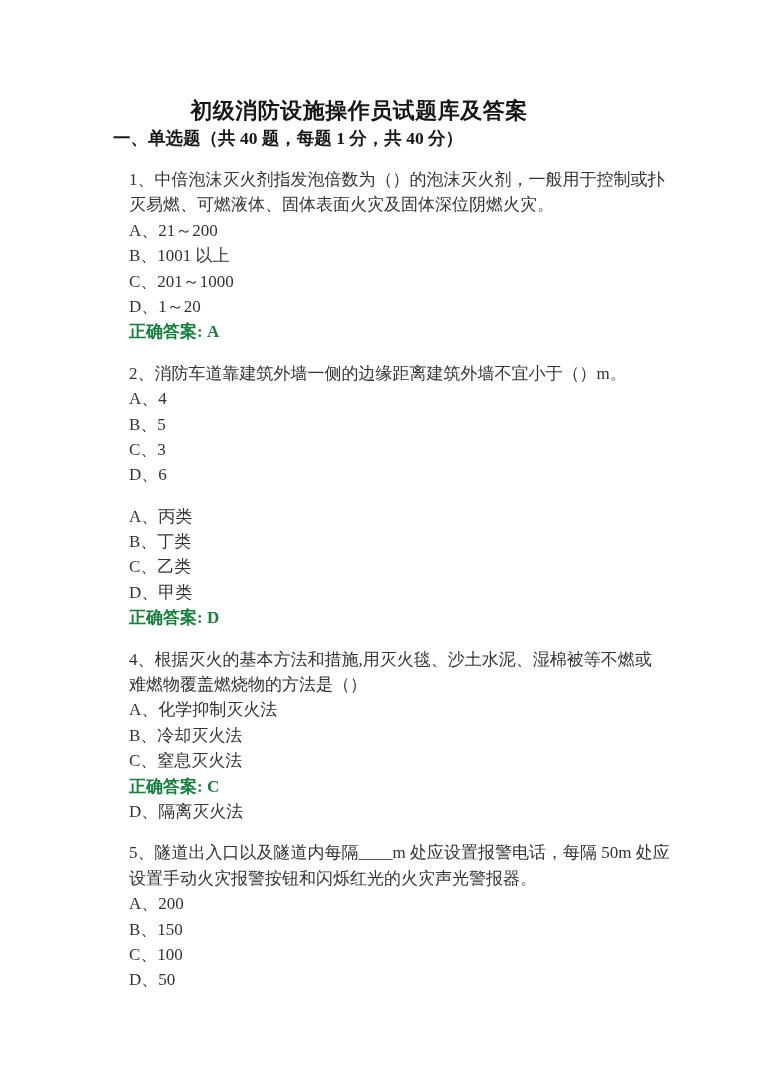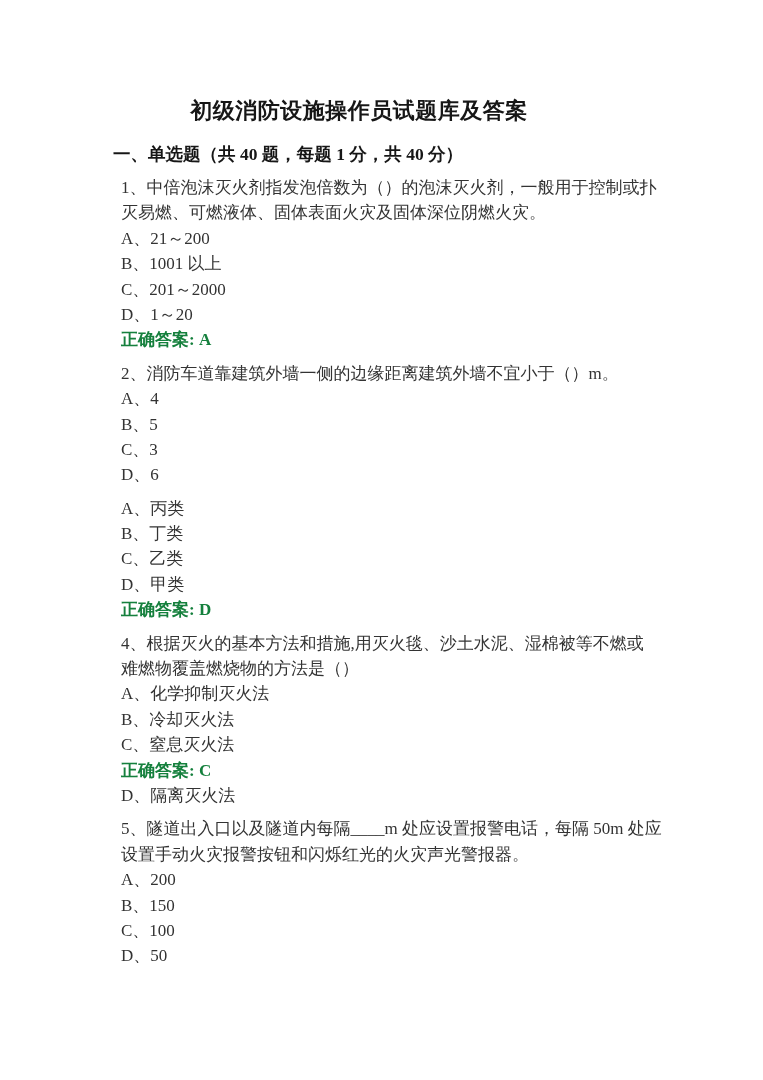--- a/index.html
+++ b/index.html
@@ -24,28 +24,28 @@
   .doc-title {
     margin: 0;
     font-size: 22px;
     line-height: 30px;
     font-weight: 700;
     text-align: center;
     color: #161616;
     letter-spacing: 0.5px;
   }
   .section-heading {
-    margin: 16px 0 4px 0;
+    margin: 0 0 4px 0;
     font-size: 17.5px;
     line-height: 25px;
     font-weight: 700;
     color: #161616;
   }
   .question {
-    margin: 8px;
+    margin: 16px;
     padding: 0;
   }
   .line {
     font-size: 17px;
     line-height: 25.4px;
     height: 25.4px;
     white-space: pre;
     color: #333333;
   }
   .answer {
@@ -60,21 +60,21 @@
 
   <h1 class="doc-title">初级消防设施操作员试题库及答案</h1>
 
   <h2 class="section-heading">一、单选题（共 40 题，每题 1 分，共 40 分）</h2>
 
   <section class="question">
     <div class="line">1、中倍泡沫灭火剂指发泡倍数为（）的泡沫灭火剂，一般用于控制或扑</div>
     <div class="line">灭易燃、可燃液体、固体表面火灾及固体深位阴燃火灾。</div>
     <div class="line">A、21～200</div>
     <div class="line">B、1001 以上</div>
-    <div class="line">C、201～2000</div>
+    <div class="line">C、201～1000</div>
     <div class="line">D、1～20</div>
     <div class="line answer">正确答案: A</div>
   </section>
 
   <section class="question">
     <div class="line">2、消防车道靠建筑外墙一侧的边缘距离建筑外墙不宜小于（）m。</div>
     <div class="line">A、4</div>
     <div class="line">B、5</div>
     <div class="line">C、3</div>
     <div class="line">D、6</div>

